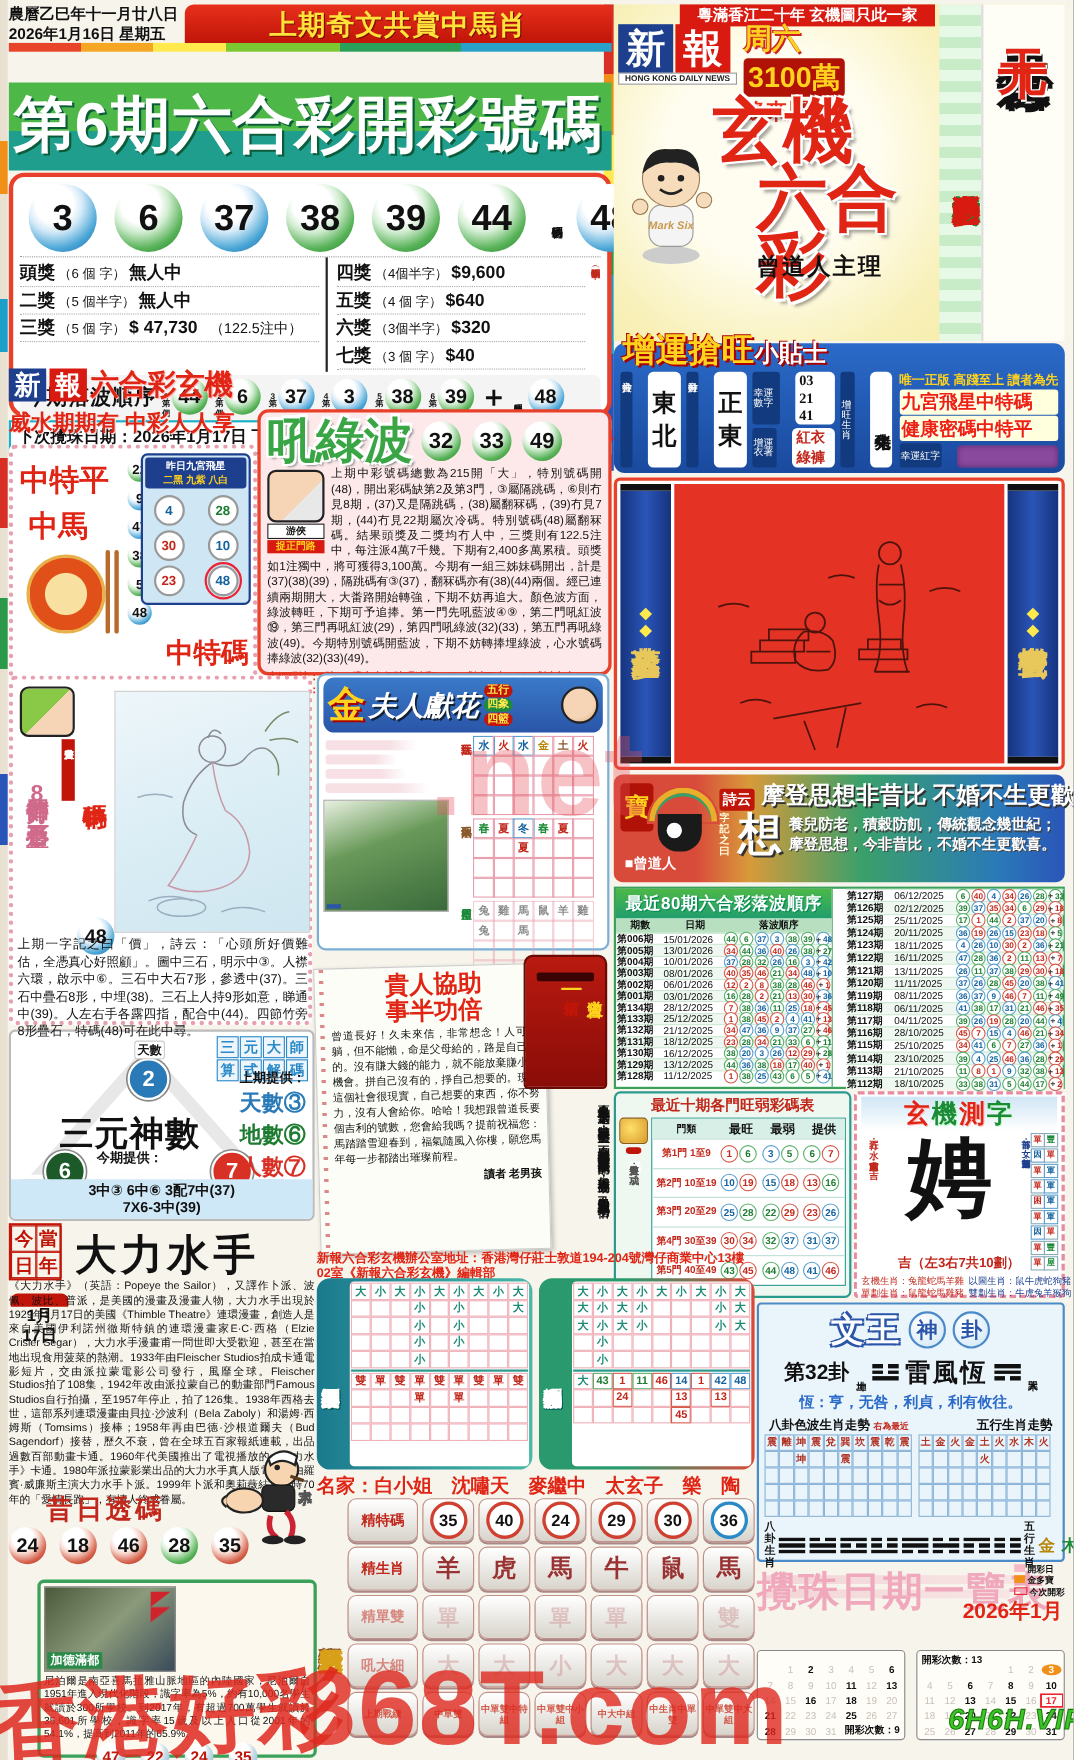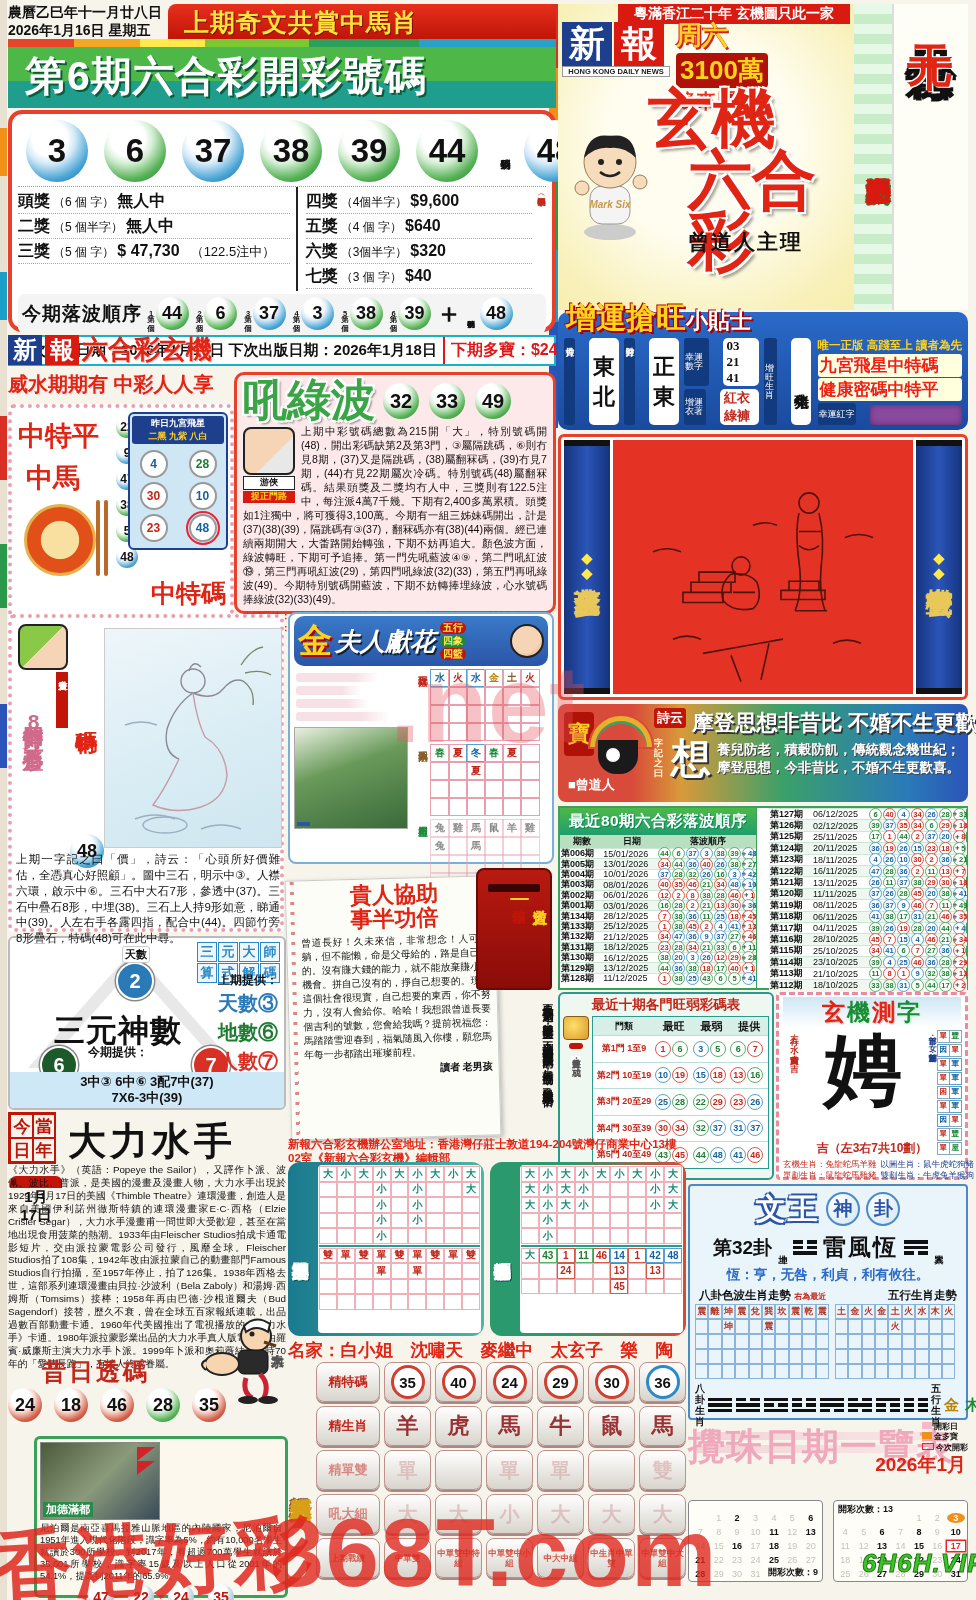--- a/index.html
+++ b/index.html
@@ -27,27 +27,27 @@
   .seq-chips{display:inline-flex;gap:1px;align-items:center;}
   .seq-chips .chip,.chip{display:inline-flex;align-items:center;justify-content:center;
      width:11px;height:11px;border-radius:50%;border:1px solid #999;background:#fff;
      font-size:7.5px;font-weight:bold;flex:none;}
   .mini .chip{width:14px;height:14px;font-size:9px;}
   
   .s-topleft{left:8px;top:4px;width:548px;height:326px;}
   .tl-top{display:flex;gap:6px;}
   .dates{font-size:14px;font-weight:bold;line-height:1.25;white-space:nowrap;}
   .banner{flex:1;background:linear-gradient(180deg,#e8301c,#c01508);color:#ffe23a;font-weight:bold;
-     font-size:25px;border-radius:8px 8px 0 0;padding:2px 16px 0;letter-spacing:1px;
+     font-size:25px;text-align:center;border-radius:8px 8px 0 0;padding:2px 16px 0;letter-spacing:1px;
      text-shadow:1px 1px 0 #7a0c00;}
   .rainbow{height:8px;background:linear-gradient(90deg,#e8442a 0 12%,#f5a623 12% 24%,#ffe94d 24% 36%,#7cc832 36% 55%,#2aa05a 55% 75%,#29a0c8 75% 100%);}
   .tl-title{display:flex;}
   .headline{flex:1;background:linear-gradient(180deg,#4db848 0 55%,#1f9e8e 55% 100%);color:#fff;
-     font-weight:bold;font-size:41px;letter-spacing:1px;padding:2px 17px 4px;white-space:nowrap;
-     text-shadow:2px 2px 0 #0c5c3a;}
+     font-weight:bold;font-size:55px;letter-spacing:1px;padding:2px 4px 4px;white-space:nowrap;
+     text-shadow:2px 2px 0 #0c5c3a;margin-top:28px;}
   .hnote{width:118px;background:#eef7ee;border-left:3px solid #2aa05a;color:#c2271b;font-weight:bold;
      font-size:11px;text-align:center;display:flex;flex-direction:column;justify-content:center;gap:1px;}
   .results{background:#fff;border:4px solid #e8402a;border-radius:14px;margin-top:2px;padding:4px 6px;height:206px;}
   .ballrow{display:flex;align-items:center;gap:14px;padding:2px 0 4px 8px;}
   .speclabel{font-size:10px;font-weight:bold;margin-left:8px;letter-spacing:0;line-height:1;}
   .prizes{display:flex;border-top:1px dotted #999;position:relative;padding-right:14px;}
   .pl{flex:1.2;border-right:2px solid #222;padding:2px 6px 2px 0;}
   .pr{flex:1;padding:2px 0 2px 8px;}
   .prow{display:flex;align-items:baseline;gap:3px;border-bottom:1px dotted #aaa;padding:1.5px 0;white-space:nowrap;}
   .prow b:first-child{font-size:16px;}
@@ -155,21 +155,21 @@
   .s-poem{left:558px;top:704px;width:410px;height:98px;border-radius:8px;padding:4px 8px 4px 96px;
      background:linear-gradient(90deg,#d84a3a 0 18%,#d89a3a 30%,#3aa06a 55%,#2a7ab8 85%,#2a55b8);}
   .poem-icon{position:absolute;left:6px;top:8px;width:84px;height:82px;}
   .poem-chop{position:absolute;left:0;top:0;width:30px;height:44px;background:#b01208;color:#ffd21e;font-size:22px;
      font-weight:bold;display:flex;align-items:center;justify-content:center;border-radius:4px;font-family:"Liberation Serif",serif;}
   .poem-arc{position:absolute;left:26px;top:4px;width:52px;height:26px;border-radius:52px 52px 0 0;
      border:5px solid #e8b02a;border-bottom:none;box-shadow:inset 0 3px 0 #3aa06a,0 -0px 0 2px #d84a3a;}
   .poem-pot{position:absolute;left:34px;top:28px;width:40px;height:34px;background:#1a1a1a;border-radius:0 0 18px 18px;}
   .poem-pot::after{content:"";position:absolute;left:8px;top:8px;width:14px;height:14px;background:#fff;border-radius:50%;}
   .poem-credit{position:absolute;left:4px;bottom:0;color:#fff;font-weight:bold;font-size:13px;}
-  .poemline{display:flex;align-items:flex-start;gap:6px;}
+  .poemline{display:flex;align-items:flex-end;gap:6px;}
   .poem-badge{background:#c01508;color:#fff;font-size:13px;font-weight:bold;padding:1px 3px;border-radius:3px;flex:none;}
   .poem-main{color:#fff;font-weight:bold;font-size:21.5px;white-space:nowrap;font-family:"Liberation Serif",serif;
      text-shadow:1.5px 1.5px 0 #333;}
   .poemrow2{display:flex;align-items:center;gap:6px;margin-top:2px;}
   .poem-zi{color:#fff;font-weight:bold;font-size:40px;line-height:.9;text-shadow:2px 2px 0 #333;font-family:"Liberation Serif",serif;}
   .poem-zilabel{color:#ffd;font-size:9px;font-weight:bold;width:20px;line-height:1.1;}
   .poem-body{color:#fff;font-weight:bold;font-size:13.5px;line-height:1.35;text-shadow:1px 1px 0 #444;white-space:nowrap;}
   
   .s-history{left:558px;top:806px;width:410px;height:184px;background:#fff;border:2px solid #3aa05a;display:flex;}
   .hcolL{width:196px;border-right:1px solid #3aa05a;}

